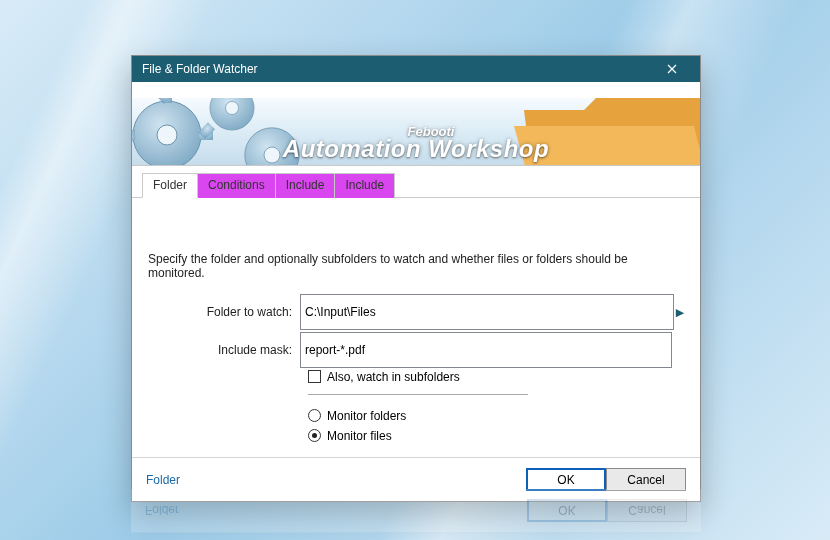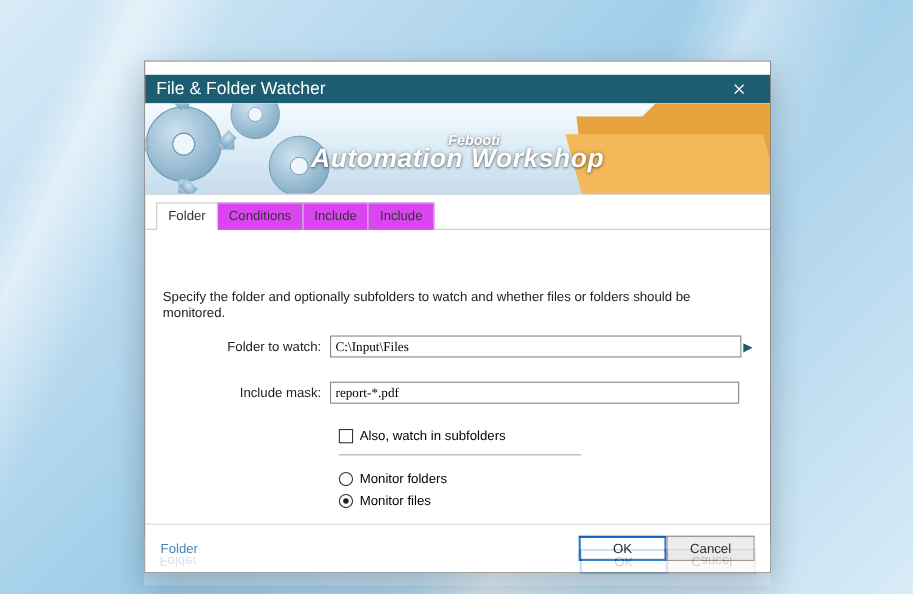--- a/index.html
+++ b/index.html
@@ -32,39 +32,39 @@
     border: 1px solid #8a8a8a;
     box-shadow: 0 12px 28px rgba(0,0,0,0.25);
   }
   .titlebar {
     height: 26px;
     background: #1c5d72;
     color: #fff;
     display: flex;
     align-items: center;
     padding: 0 8px 0 10px;
-    font-size: 16px;
-    margin-top: 12px;
+    font-size: 12px;
   }
   .titlebar .title { flex: 1; }
   .titlebar .close {
     width: 40px;
     height: 20px;
     display: flex;
     align-items: center;
     justify-content: center;
     cursor: pointer;
   }
   .titlebar .close svg { stroke: #fff; stroke-width:1.2; }
   .banner {
-    height: 83px;
+    height: 68px;
     position: relative;
     overflow: hidden;
     background: linear-gradient(#f6fbff, #d7e9f4 60%, #c6dceb);
     border-bottom: 1px solid #c9c9c9;
+    margin-top: 16px;
   }
   .banner .gearset {
     position:absolute; left:-10px; top:-18px;
   }
   .banner .folder-shape {
     position:absolute;
     right:-14px; top:-12px;
     width:200px; height:120px;
   }
   .banner .brand {
@@ -109,57 +109,57 @@
     min-height: 240px;
   }
   .desc {
     color: #222;
     margin-bottom: 14px;
     margin-top: 44px;
   }
   .form-row {
     display: flex;
     align-items: center;
-    margin-bottom: 22px;
+    margin-bottom: 2px;
   }
   .form-row .lbl {
     width: 152px;
     text-align: right;
     padding-right: 8px;
     color: #222;
   }
   .form-row .field {
     flex: 1;
     display: flex;
     align-items: center;
   }
   .txt {
     flex: 1;
-    height: 20px;
+    height: 36px;
     border: 1px solid #828790;
     padding: 0 4px;
-    font-family: Liberation Serif, serif;
+    font-family: Liberation Sans, sans-serif;
     font-size: 12px;
     line-height: 18px;
     background:#fff;
   }
   .arrow-btn {
     width: 10px;
     height: 20px;
     display:flex;
     align-items:center;
     justify-content:center;
     color:#1c5d72;
     cursor:pointer;
     font-size:11px;
     padding-left:2px;
   }
   .check-row, .radio-row {
     display:flex;
-    align-items:center;
+    align-items:flex-start;
     margin-left:160px;
     margin-bottom:6px;
     gap:6px;
   }
   .chk {
     width:13px; height:13px;
     border:1px solid #333;
     background:#fff;
   }
   .separator {

